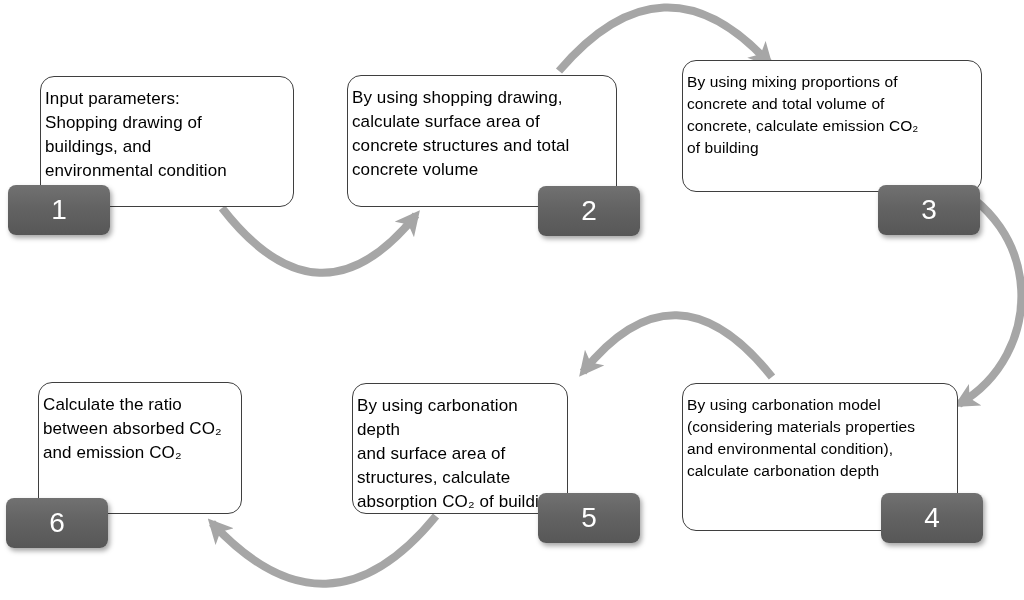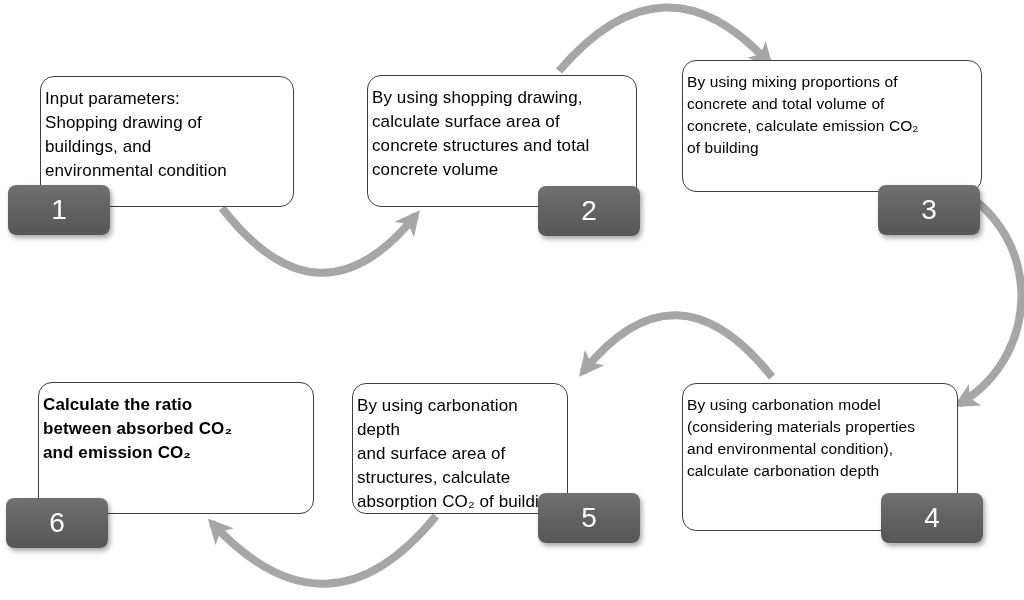--- a/index.html
+++ b/index.html
@@ -46,25 +46,25 @@
     box-shadow: 2px 3px 5px rgba(0,0,0,0.35);
     display: flex;
     align-items: center;
     justify-content: center;
     color: #ffffff;
     font-size: 28px;
     z-index: 3;
   }
   
   .pos-box-1 { left: 40px;  top: 76px;  width: 254px; height: 131px; }
-  .pos-box-2 { left: 367px; top: 75px;  width: 270px; height: 132px; }
+  .pos-box-2 { left: 347px; top: 75px;  width: 270px; height: 132px; }
   .pos-box-3 { left: 682px; top: 60px;  width: 300px; height: 132px; }
   .pos-box-4 { left: 682px; top: 383px; width: 276px; height: 148px; }
   .pos-box-5 { left: 352px; top: 383px; width: 216px; height: 131px; }
-  .pos-box-6 { left: 38px;  top: 382px; width: 276px; height: 132px; font-weight: bold; }
+  .pos-box-6 { left: 38px;  top: 382px; width: 204px; height: 132px; }
   
   .pos-badge-1 { left: 8px;   top: 185px; }
   .pos-badge-2 { left: 538px; top: 186px; }
   .pos-badge-3 { left: 878px; top: 185px; }
   .pos-badge-4 { left: 881px; top: 493px; }
   .pos-badge-5 { left: 538px; top: 493px; }
   .pos-badge-6 { left: 6px;   top: 498px; }
 </style>
 </head>
 <body>

